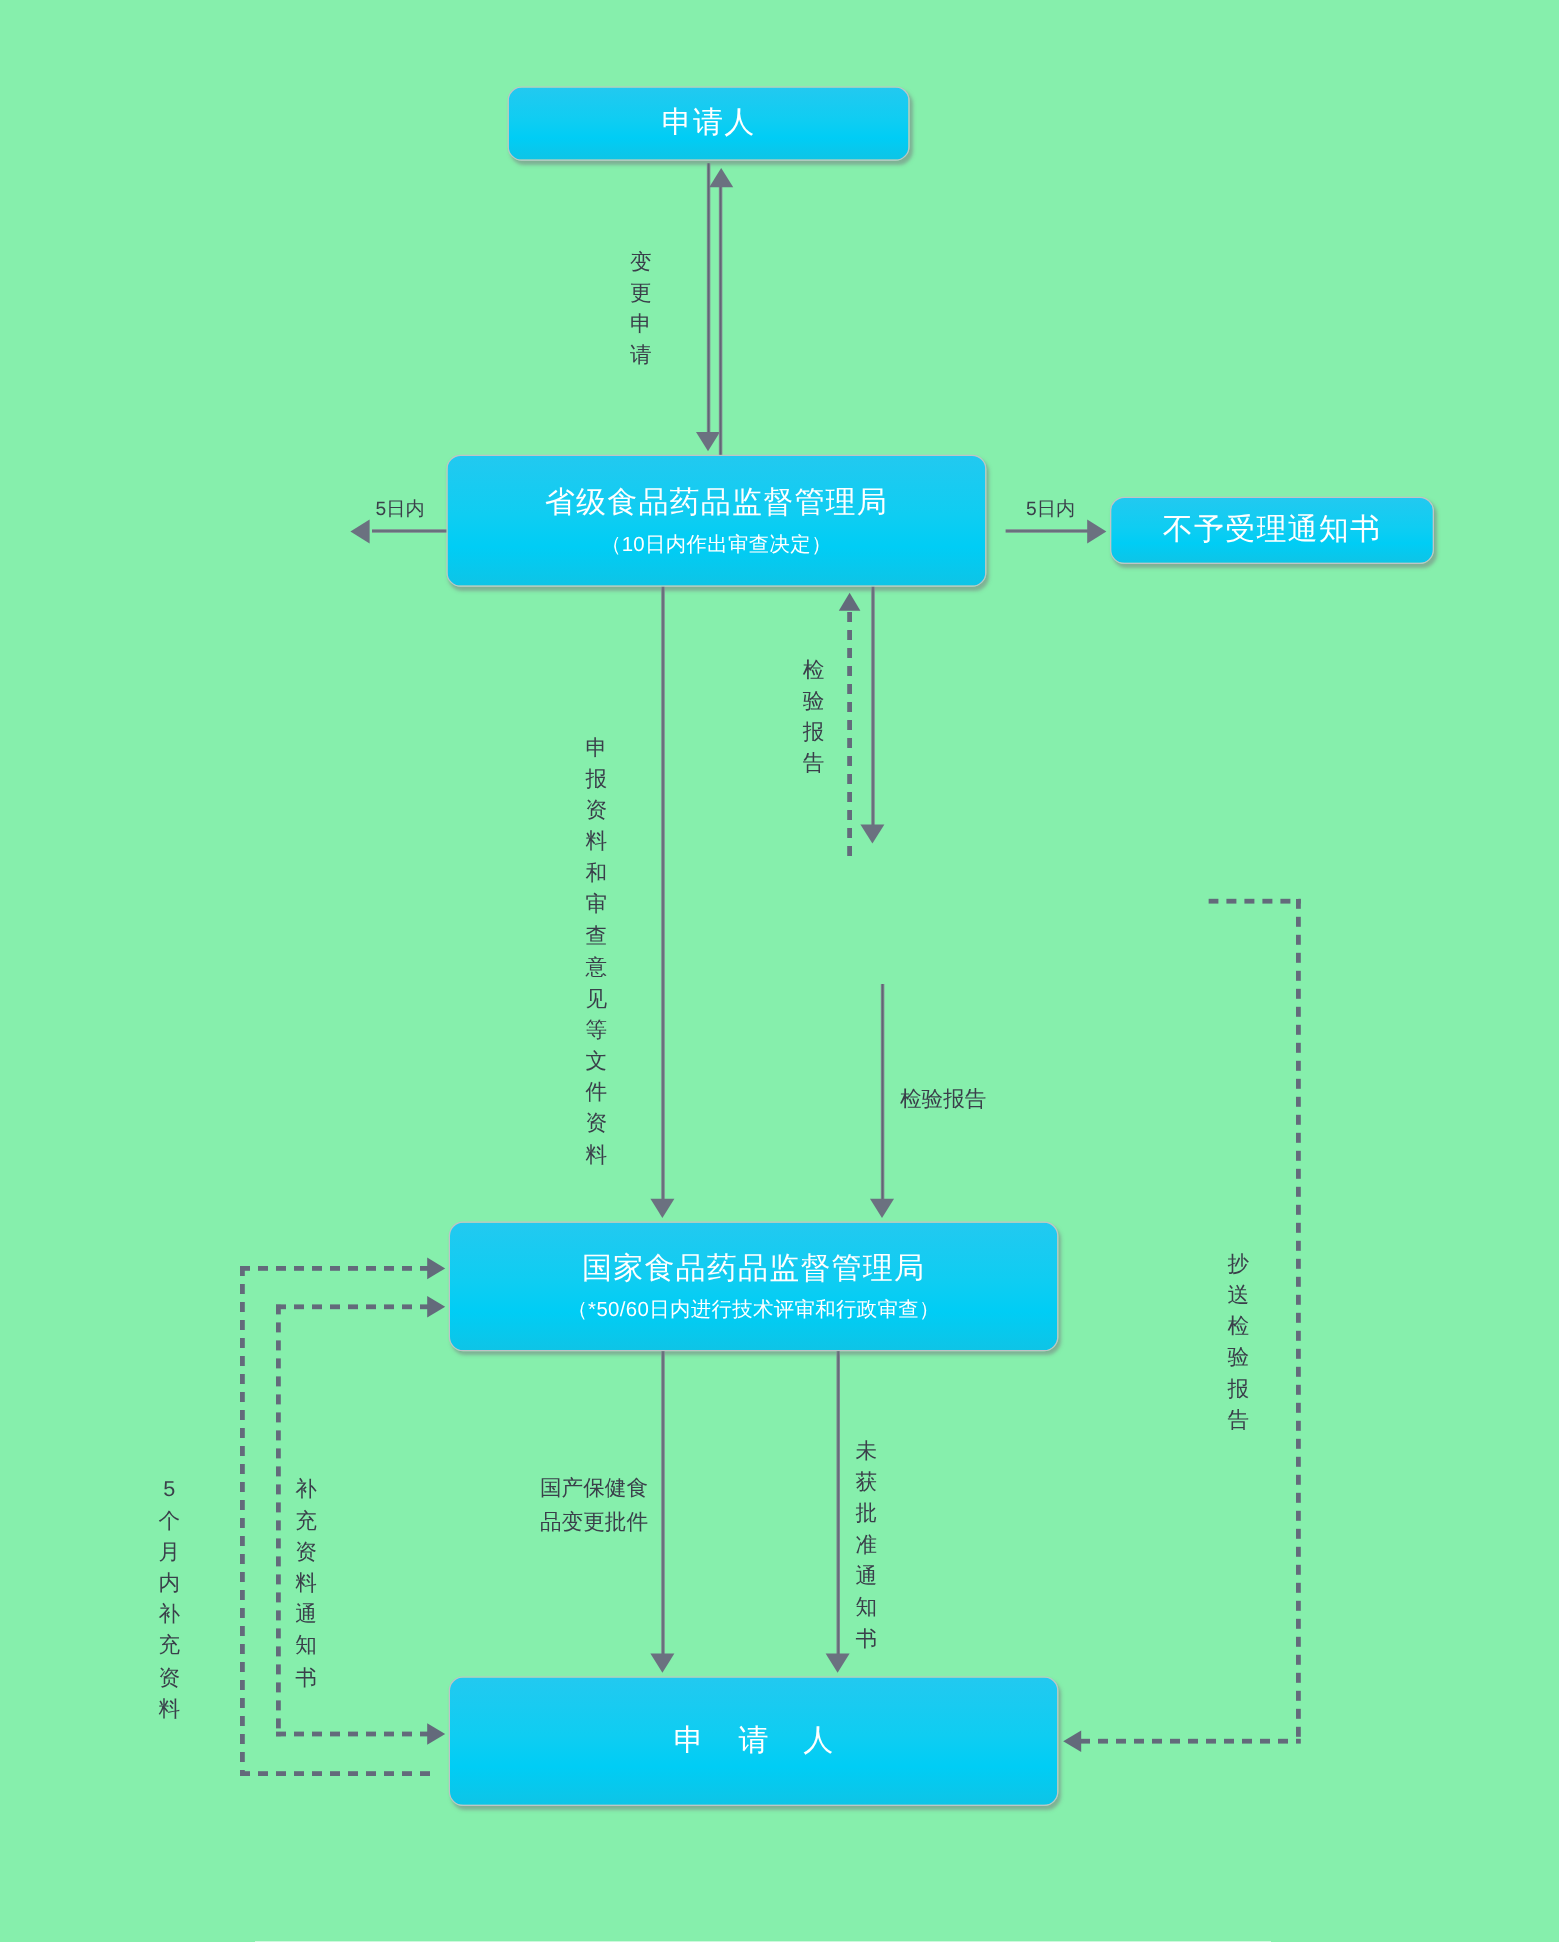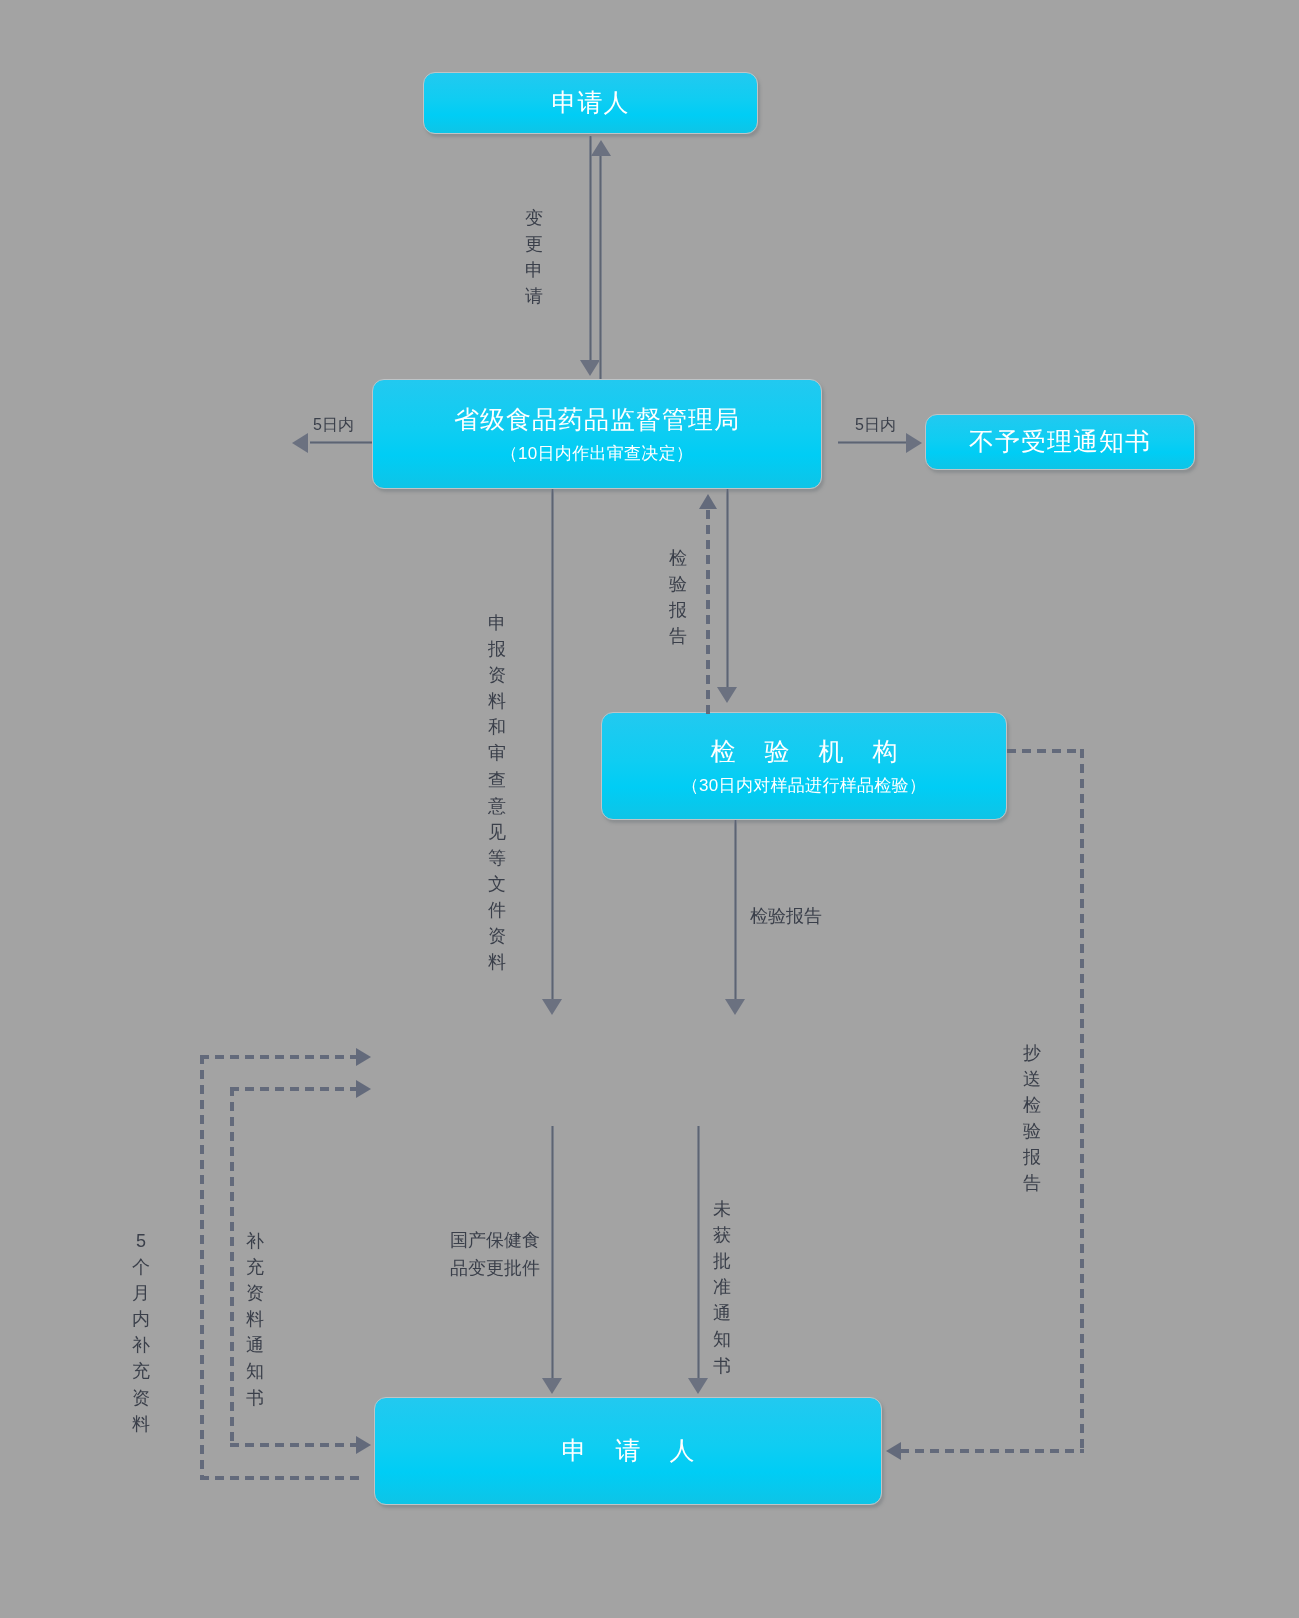--- a/index.html
+++ b/index.html
@@ -1,17 +1,17 @@
 <!DOCTYPE html>
 <html><head>
 <meta charset="utf-8">
 <style>
   html,body{margin:0;padding:0;background:#ffffff;}
   body{font-family:"Liberation Sans","DejaVu Sans",sans-serif;}
-  #canvas{position:relative;width:1299px;height:1618px;background:#a3a3a3;overflow:hidden;}
+  #canvas{position:relative;width:1299px;height:1618px;background:#86efac;overflow:hidden;}
 
   .node{
     position:absolute;
     box-sizing:border-box;
     background:linear-gradient(180deg,#22c9f0 0%,#0fcdf2 45%,#00cdf5 70%,#0ec4e6 100%);
     border-radius:12px;
     border:1px solid #bfc4c6;
     box-shadow:2px 3px 3px rgba(120,125,130,.55);
     color:#ffffff;
     display:flex;
@@ -57,25 +57,25 @@
   <div class="node" style="left:372px;top:379px;width:450px;height:110px;">
     <div class="title">省级食品药品监督管理局</div>
     <div class="sub">（10日内作出审查决定）</div>
   </div>
 
 
   <div class="node" style="left:925px;top:414px;width:270px;height:56px;">
     <div class="title">不予受理通知书</div>
   </div>
 
-  <div class="node" style="left:601px;top:712px;width:406px;height:108px;">
-    <div class="title spaced">检 验 机 构</div>
-    <div class="sub">（30日内对样品进行样品检验）</div>
+
+  <div class="node" style="left:374px;top:1018px;width:508px;height:108px;">
+    <div class="title">国家食品药品监督管理局</div>
+    <div class="sub">（*50/60日内进行技术评审和行政审查）</div>
   </div>
-
 
   <div class="node" style="left:374px;top:1397px;width:508px;height:108px;">
     <div class="title spaced">申 请 人</div>
   </div>
 
   <div class="ln vline" style="left:589px;top:136px;width:3px;height:225px;"></div>
   <div class="arrow down" style="left:580px;top:360px;"></div>
   <div class="lbl vert" style="left:524px;top:205px;">变更申请</div>
 
   <div class="ln vline" style="left:599px;top:155px;width:3px;height:224px;"></div>

